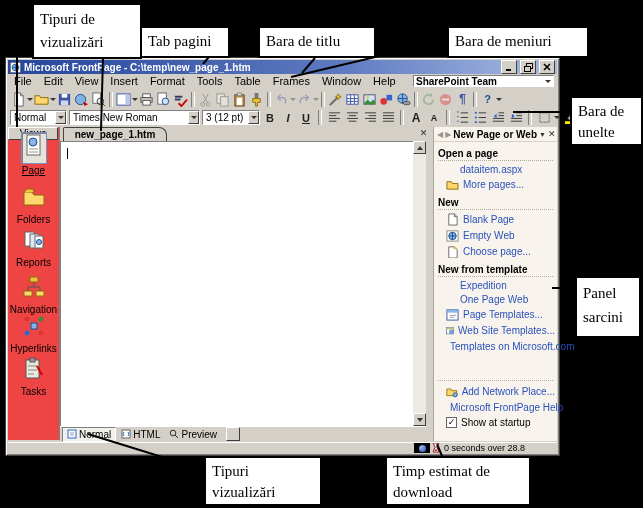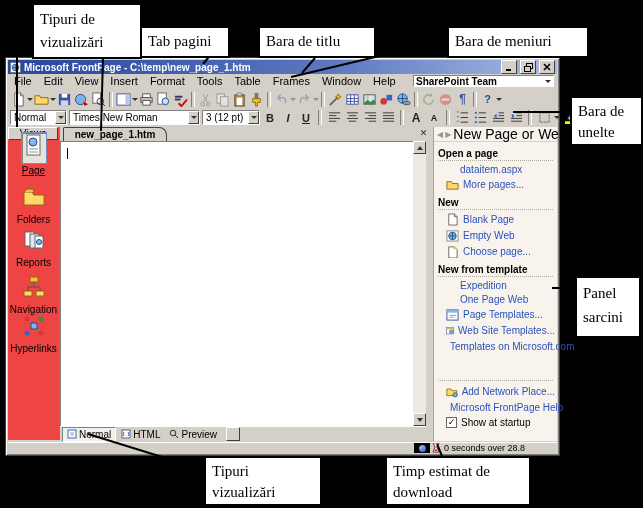--- a/index.html
+++ b/index.html
@@ -74,21 +74,21 @@
   #bottomtabs{position:absolute;left:54px;top:368px;width:372px;height:15px;background:#d4d0c8;
               border-top:1px solid #fff;display:flex;align-items:center;gap:1px;padding-left:2px;font-size:10px;box-sizing:border-box;}
   .vtab{height:13px;display:flex;align-items:center;gap:2px;padding:0 4px;color:#000;}
   .vtab.sel{background:#f2f0ea;border:1px solid;border-color:#808080 #fff #fff #808080;}
   .minibox{width:12px;height:12px;background:#d4d0c8;border:1px solid;border-color:#fff #404040 #404040 #fff;margin-left:4px;}
   
   #splitter{position:absolute;left:420px;top:69px;width:7px;height:314px;background:#d4d0c8;}
   #taskpane{position:absolute;left:427px;top:69px;width:124px;height:314px;background:#f8f4ed;
             border-left:1px solid #a9a598;box-sizing:border-box;font-size:10px;}
   #tp-header{height:14px;display:flex;align-items:center;gap:2px;padding:0 3px;border-bottom:1px solid #d8d2c6;}
-  #tp-title{flex:1;font-weight:normal;font-size:14px;color:#000;white-space:nowrap;}
+  #tp-title{flex:1;font-weight:bold;font-size:10px;color:#000;white-space:nowrap;}
   .tp-nav{color:#9a968c;font-size:8px;}
   .tp-hd{font-weight:bold;color:#000;border-bottom:1px dotted #b0aa9c;margin:6px 4px 2px 4px;padding-bottom:1px;}
   .tp-link{display:flex;align-items:center;gap:4px;margin:3px 2px 3px 12px;color:#2a50bb;white-space:nowrap;}
   .tp-link.plain{margin-left:26px;}
   #tp-footer{position:absolute;left:0;bottom:13px;width:100%;}
   #tp-sep{border-top:1px dotted #b0aa9c;margin:0 4px 4px 4px;}
   .cb{width:9px;height:9px;background:#fff;border:1px solid #666;font-size:9px;line-height:8px;text-align:center;color:#000;}
   .tp-check{display:flex;align-items:center;gap:4px;margin:3px 2px 0 12px;color:#000;}
   
   #statusbar{position:absolute;left:2px;top:384px;width:549px;height:11px;background:#d4d0c8;border-top:1px solid #fff;}
@@ -481,20 +481,29 @@
     <div class="view-item" style="top:187px;">
       <span class="view-ic"><svg width="24" height="24" viewBox="0 0 24 24">
             <path d="M6 6l6 6 6-6M6 18l6-6 6 6" fill="none" stroke="#888"></path>
             <rect x="9" y="9" width="6" height="6" fill="#8ab4e8" stroke="#1c4f8a"></rect>
             <circle cx="5" cy="5" r="2.5" fill="#d33"></circle>
             <circle cx="19" cy="5" r="2.5" fill="#3d8b3d"></circle>
             <circle cx="5" cy="19" r="2.5" fill="#36c"></circle>
             <circle cx="19" cy="19" r="2.5" fill="#d33"></circle>
           </svg></span>
       <div class="view-label">Hyperlinks</div>
+    </div>
+    <div class="view-item" style="top:230px;">
+      <span class="view-ic"><svg width="24" height="24" viewBox="0 0 24 24">
+            <rect x="4" y="3" width="13" height="18" fill="#ece8de" stroke="#555"></rect>
+            <rect x="8" y="1" width="5" height="4" fill="#999" stroke="#555"></rect>
+            <path d="M6 9h9M6 13h9M6 17h6" stroke="#888"></path>
+            <path d="M15 9l5 9" stroke="#c00" stroke-width="2"></path>
+          </svg></span>
+      <div class="view-label">Tasks</div>
     </div>
   </div>
 
   <div id="tabstrip">
     <span id="pagetab">new_page_1.htm</span>
     <span id="tab-close">✕</span>
   </div>
 
   <div id="doc">
     <span id="caret"></span>

